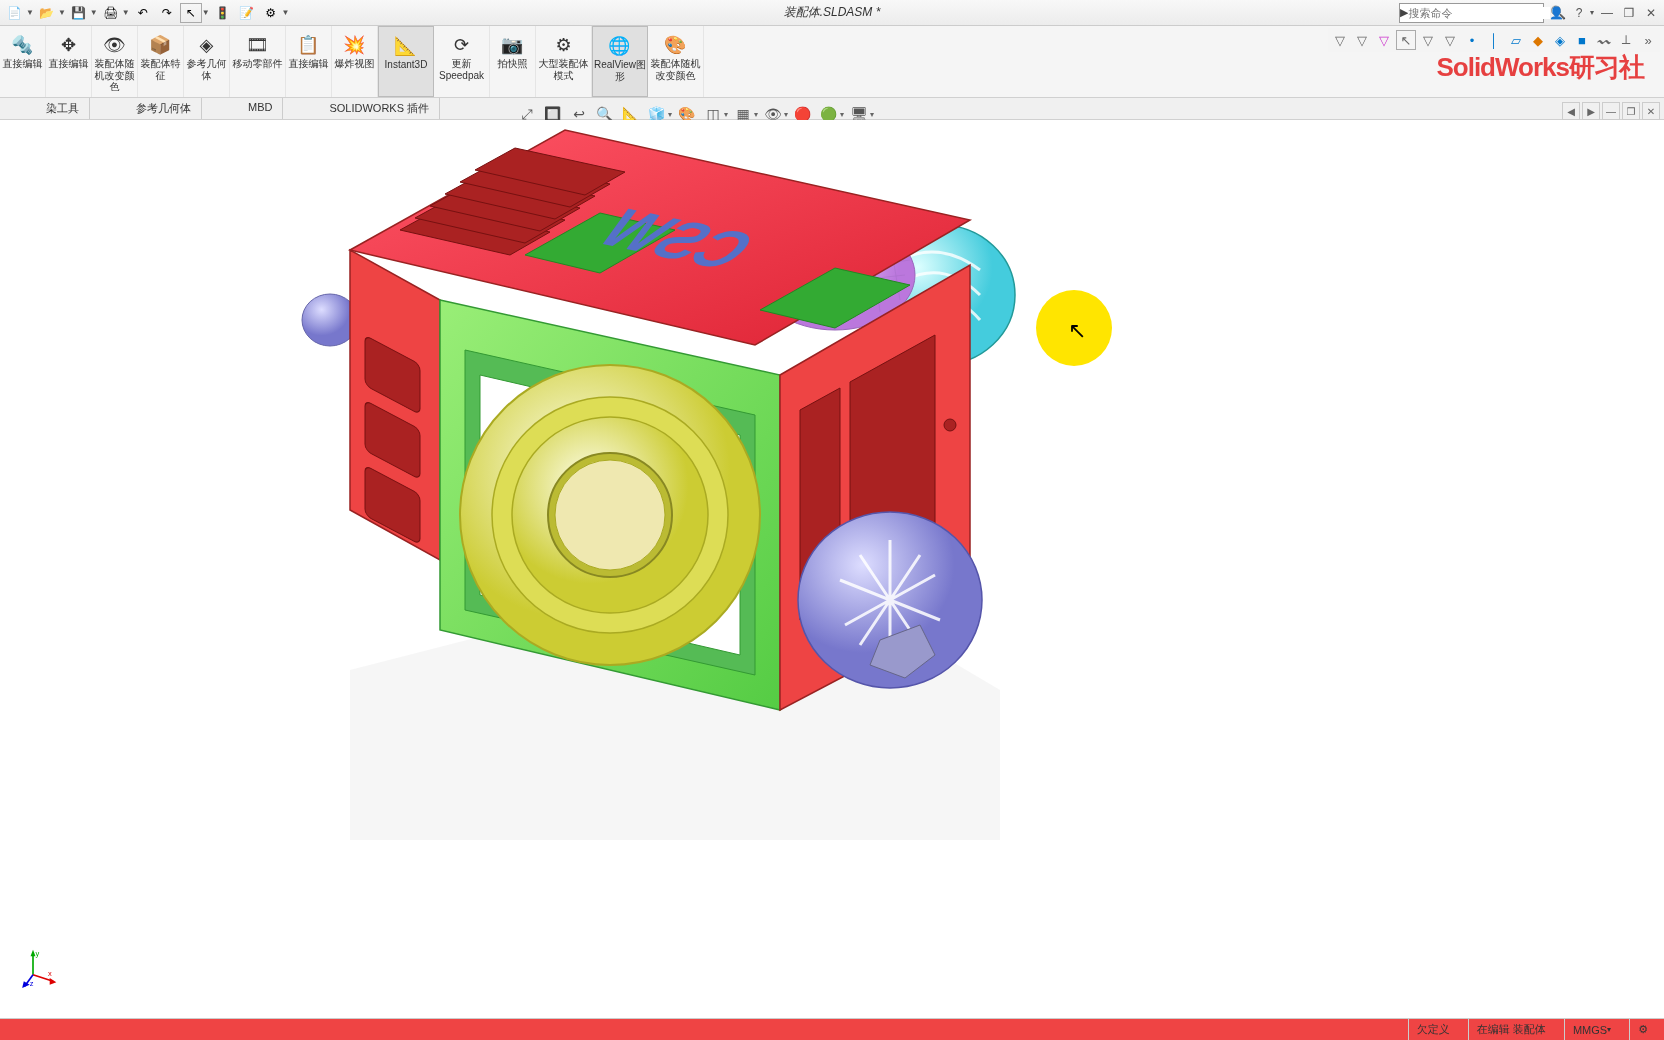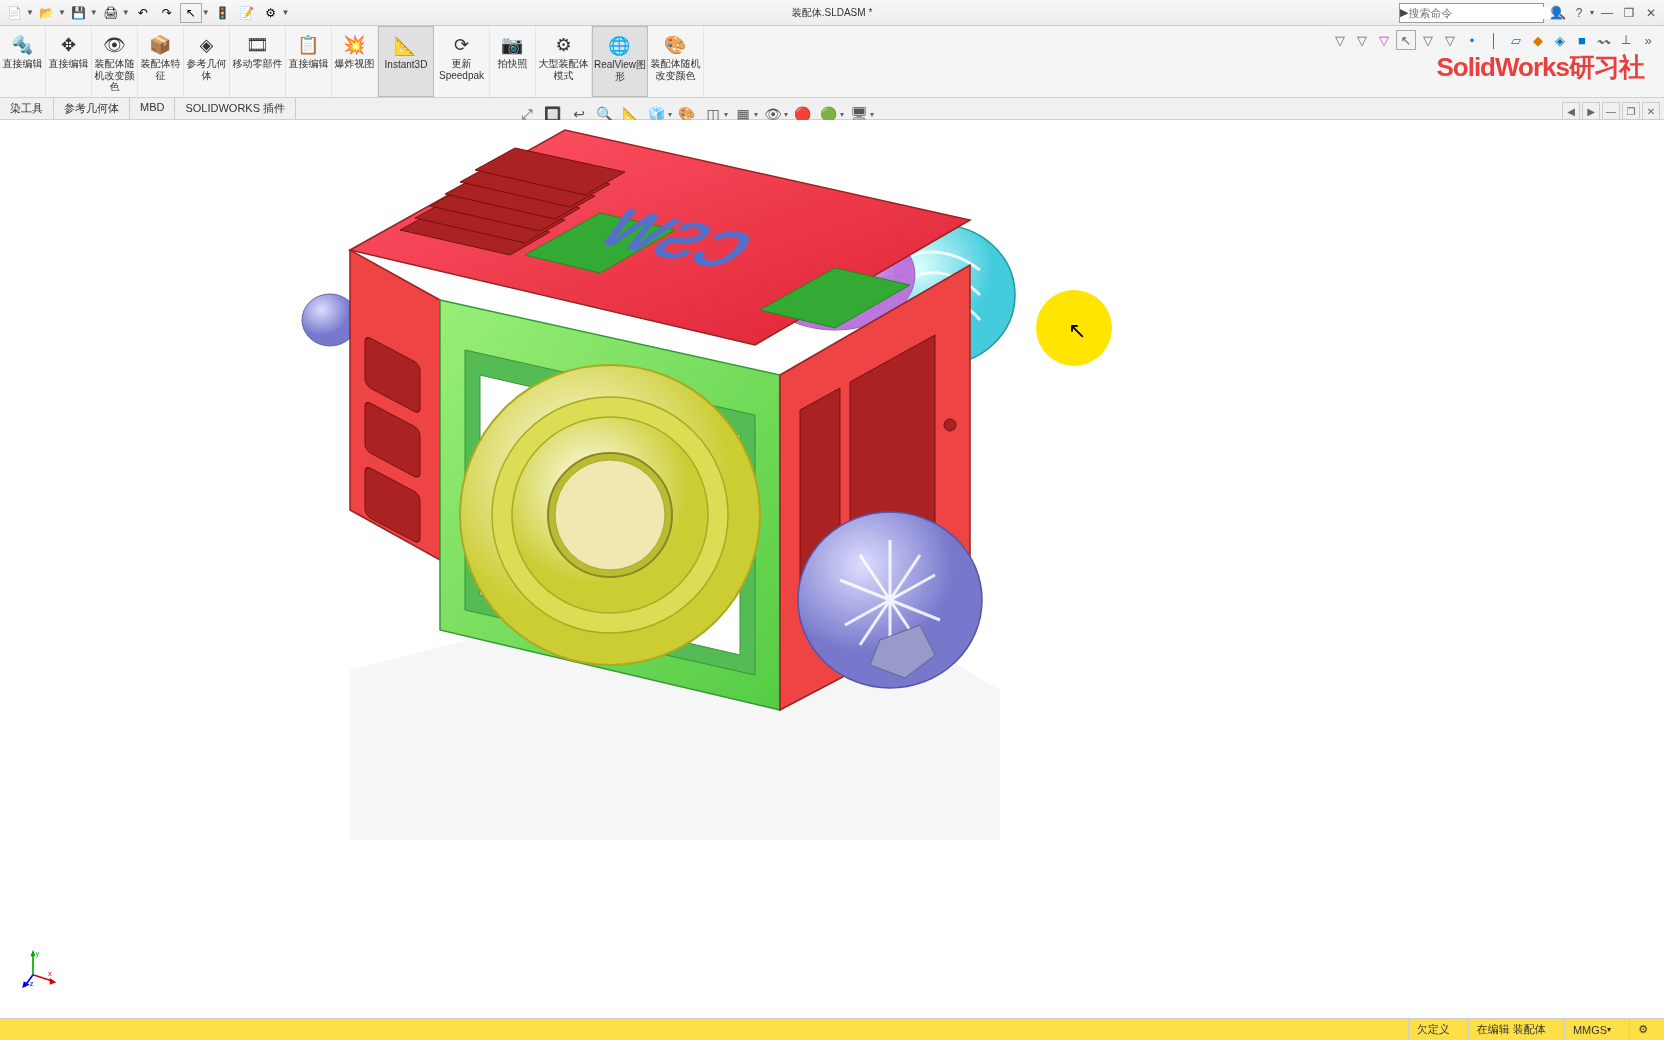--- a/index.html
+++ b/index.html
@@ -3,38 +3,38 @@
 <meta charset="utf-8">
 <style>
 * { margin: 0; padding: 0; box-sizing: border-box; font-family: "Microsoft YaHei", sans-serif; }
 body { width: 1664px; height: 1040px; background: #fff; overflow: hidden; position: relative; }
 
 
 .title-bar { height: 26px; background: linear-gradient(#f8f8f8,#ececec); border-bottom: 1px solid #ccc; display: flex; align-items: center; position: relative; }
 .title-icons-left { display: flex; align-items: center; gap: 2px; padding-left: 4px; }
 .title-icons-left .ico { width: 22px; height: 20px; display: flex; align-items: center; justify-content: center; font-size: 12px; cursor: pointer; }
 .drop { font-size: 8px; color: #555; margin-left: -2px; }
-.title-center { position: absolute; left: 50%; transform: translateX(-50%); font-size: 10px; color: #333; }
+.title-center { position: absolute; left: 50%; transform: translateX(-50%); font-size: 12px; color: #333; font-style: italic; }
 .title-right { position: absolute; right: 4px; display: flex; align-items: center; gap: 4px; }
 .search-box { width: 145px; height: 20px; border: 1px solid #999; background: #fff; display: flex; align-items: center; }
 .search-box .sico { width: 18px; display: flex; justify-content: center; font-size: 11px; color: #444; }
 .search-box input { border: none; outline: none; font-size: 11px; flex: 1; color: #888; }
 .search-box .mag { width: 20px; font-size: 13px; color: #5a8ec6; }
 .winbtn { width: 18px; height: 18px; display: flex; align-items: center; justify-content: center; font-size: 12px; color: #555; cursor: pointer; }
 
 
 .ribbon { height: 72px; background: #f5f5f5; border-bottom: 1px solid #d0d0d0; display: flex; }
 .ribbon-btn { width: 46px; display: flex; flex-direction: column; align-items: center; justify-content: flex-start; padding-top: 6px; border-right: 1px solid #e5e5e5; font-size: 10px; color: #333; text-align: center; line-height: 1.15; }
 .ribbon-btn.wide { width: 56px; }
 .ribbon-btn.active { background: #e0e0e0; border: 1px solid #bbb; }
 .ribbon-btn .ric { height: 26px; font-size: 18px; display: flex; align-items: center; justify-content: center; }
 
 
 .tab-strip { height: 22px; background: #f0f0f0; border-bottom: 1px solid #d0d0d0; display: flex; font-size: 11px; }
-.tab { padding: 3px 10px; border-right: 1px solid #ccc; color: #333; cursor: pointer; }
+.tab { padding: 3px 10px; border-right: 1px solid #ccc; color: #333; cursor: pointer; margin-left: 36px; }
 
 
 .hud { position: absolute; left: 516px; top: 102px; height: 24px; display: flex; gap: 4px; align-items: center; }
 .hud .hico { width: 22px; height: 22px; display: flex; align-items: center; justify-content: center; font-size: 14px; color: #555; }
 .hud .hdrop { font-size: 8px; color: #666; margin-left: -4px; }
 
 
 .mini-toolbar { position: absolute; right: 4px; top: 28px; height: 24px; display: flex; gap: 2px; align-items: center; background: #f4f4f4; padding: 0 2px; }
 .mini-toolbar .mico { width: 20px; height: 20px; font-size: 13px; display: flex; align-items: center; justify-content: center; color: #666; }
 
@@ -53,21 +53,21 @@
 .viewport { position: absolute; left: 0; top: 120px; right: 0; bottom: 22px; background: #fff; overflow: hidden; }
 
 
 .cursor-spot { position: absolute; width: 76px; height: 76px; border-radius: 50%; background: #ffe500; }
 .cursor-arrow { position: absolute; font-size: 22px; color: #000; }
 
 
 .triad { position: absolute; left: 18px; bottom: 30px; width: 40px; height: 40px; }
 
 
-.status { position: absolute; bottom: 0; left: 0; right: 0; height: 22px; background: #fde047; border-top: 1px solid #ccc; display: flex; align-items: center; justify-content: flex-end; font-size: 11px; color: #333; gap: 10px; padding-right: 8px; }
+.status { position: absolute; bottom: 0; left: 0; right: 0; height: 22px; background: #ef4444; border-top: 1px solid #ccc; display: flex; align-items: center; justify-content: flex-end; font-size: 11px; color: #333; gap: 10px; padding-right: 8px; }
 .status .cell { border-left: 1px solid #ccc; padding: 0 8px; height: 100%; display: flex; align-items: center; }
 
 
 .model-svg { position: absolute; left: 280px; top: 0; }
 </style>
 </head>
 <body>
 
 <div class="title-bar">
   <div class="title-icons-left">

